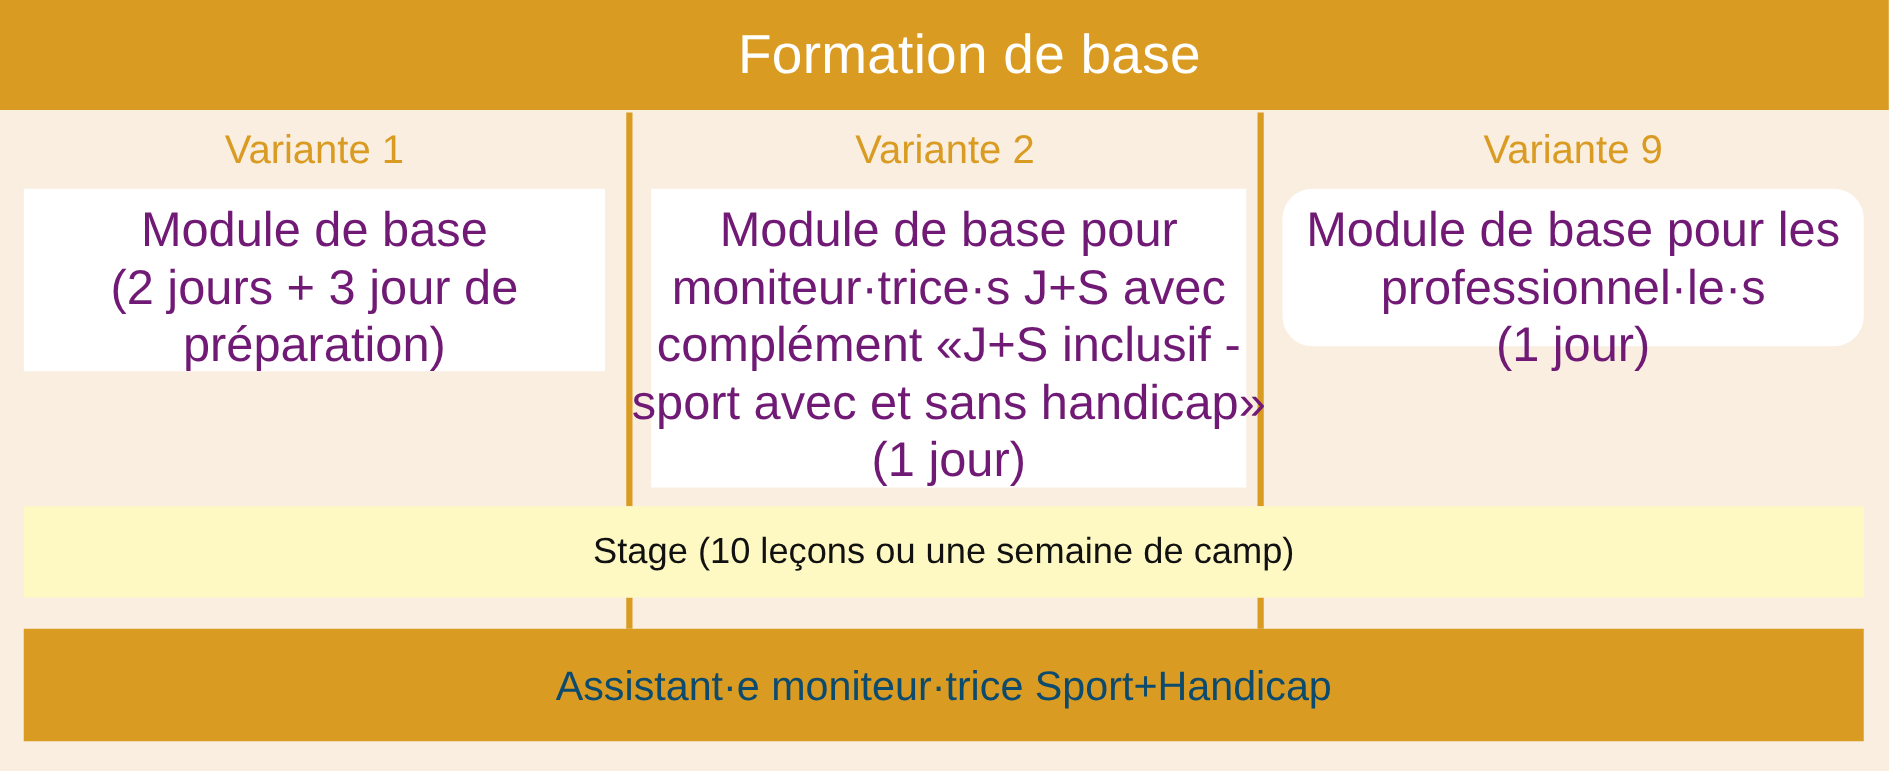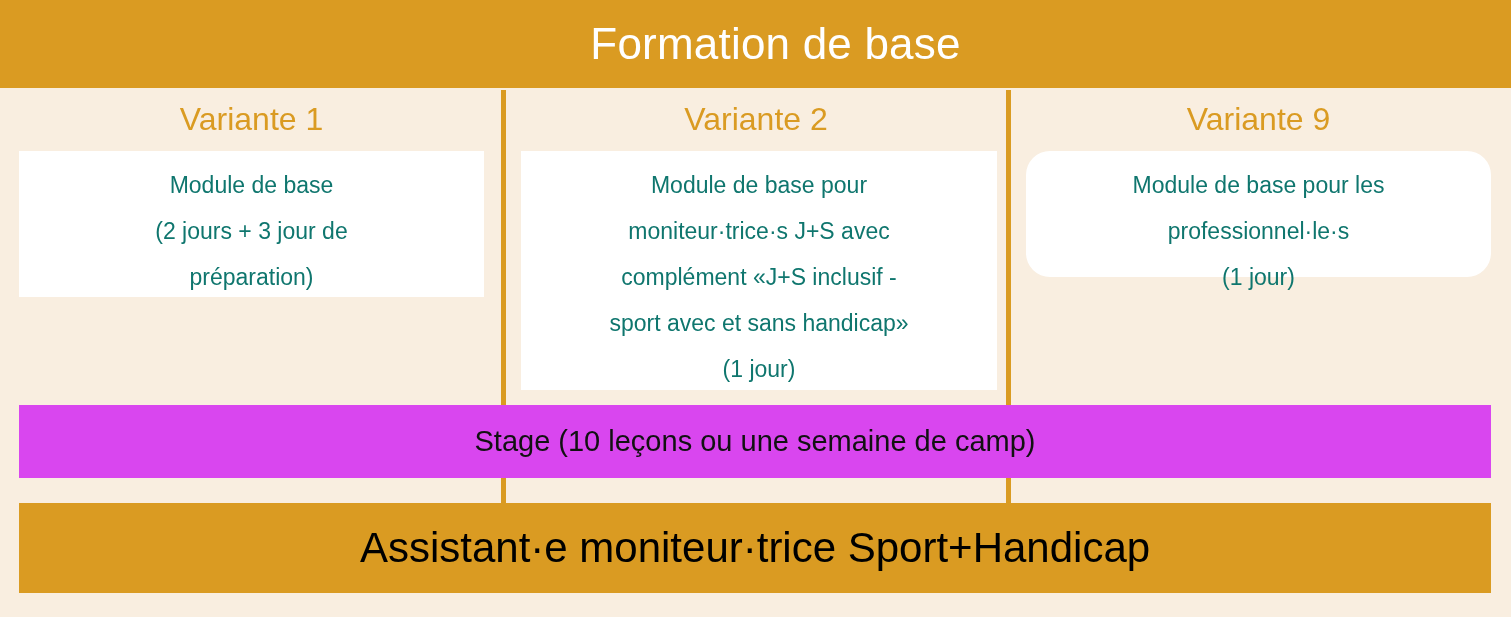--- a/index.html
+++ b/index.html
@@ -76,38 +76,38 @@
     position: absolute;
     background: #FFFFFF;
     display: flex;
     flex-direction: column;
     align-items: center;
     justify-content: flex-start;
     box-sizing: border-box;
     padding-top: 11px;
   }
   .card-line {
-    color: #0f766e;
-    font-size: 23px;
+    color: #701a75;
+    font-size: 39px;
     line-height: 46px;
     text-align: left;
     white-space: nowrap;
   }
   .card-1 { left: 19px;   top: 151px; width: 465px; height: 146px; }
   .card-2 { left: 521px;  top: 151px; width: 476px; height: 239px; }
   .card-3 { left: 1026px; top: 151px; width: 465px; height: 126px; border-radius: 24px; }
 
   
   .stage-card {
     position: absolute;
     left: 19px;
     top: 405px;
     width: 1472px;
     height: 73px;
-    background: #d946ef;
+    background: #fef9c3;
     display: flex;
     align-items: center;
     justify-content: center;
   }
   .stage-text {
     color: #111111;
     font-size: 29px;
     line-height: 1;
     text-align: center;
     white-space: nowrap;
@@ -119,22 +119,22 @@
     left: 19px;
     top: 503px;
     width: 1472px;
     height: 90px;
     background: #DA9B22;
     display: flex;
     align-items: center;
     justify-content: center;
   }
   .bottom-text {
-    color: #000000;
-    font-size: 42px;
+    color: #0c4a6e;
+    font-size: 33px;
     line-height: 1;
     text-align: center;
     white-space: nowrap;
   }
 </style>
 </head>
 <body>
 
 <div id="diagram">
 

